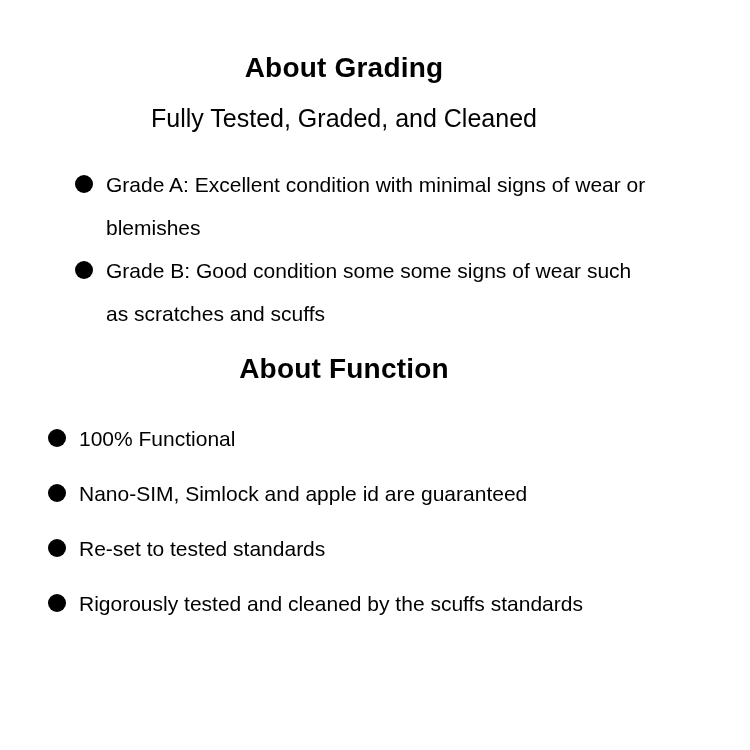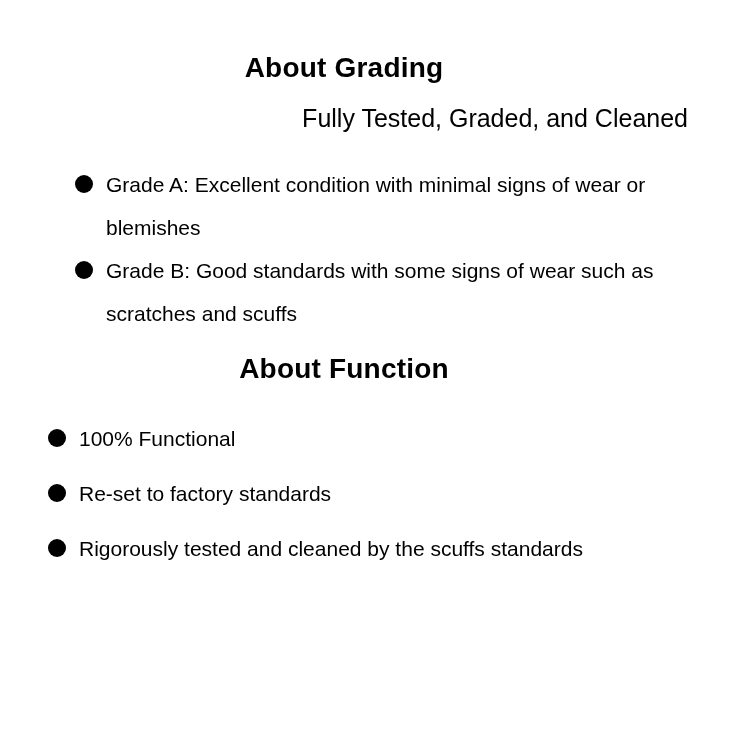--- a/index.html
+++ b/index.html
@@ -26,21 +26,21 @@
     font-weight: bold;
     line-height: 32px;
     text-align: center;
     letter-spacing: 0.2px;
   }
   .subtitle {
     margin: 20px 0 0 0;
     font-size: 25px;
     font-weight: normal;
     line-height: 29px;
-    text-align: right;
+    text-align: center;
   }
   .bullet-list {
     list-style: none;
     margin: 16px;
     padding: 0 0 0 59px;
   }
   .grading-list {
     margin-top: 30px;
   }
   .function-title {
@@ -81,34 +81,38 @@
 
   <p class="subtitle">Fully Tested, Graded, and Cleaned</p>
 
   <ul class="bullet-list grading-list">
     <li class="list-item">
       <span class="bullet"></span>
       <span class="item-text">Grade A: Excellent condition with minimal signs of wear or blemishes</span>
     </li>
     <li class="list-item">
       <span class="bullet"></span>
-      <span class="item-text">Grade B: Good standards with some signs of wear such as scratches and scuffs</span>
+      <span class="item-text">Grade B: Good condition some some signs of wear such as scratches and scuffs</span>
     </li>
   </ul>
 
   <h1 class="section-title function-title">About Function</h1>
 
   <ul class="bullet-list function-list">
     <li class="list-item">
       <span class="bullet"></span>
       <span class="item-text">100% Functional</span>
     </li>
     <li class="list-item">
       <span class="bullet"></span>
-      <span class="item-text">Re-set to factory standards</span>
+      <span class="item-text">Nano-SIM, Simlock and apple id are guaranteed</span>
+    </li>
+    <li class="list-item">
+      <span class="bullet"></span>
+      <span class="item-text">Re-set to tested standards</span>
     </li>
     <li class="list-item">
       <span class="bullet"></span>
       <span class="item-text">Rigorously tested and cleaned by the scuffs standards</span>
     </li>
   </ul>
 
 </div>
 
 </body></html>

